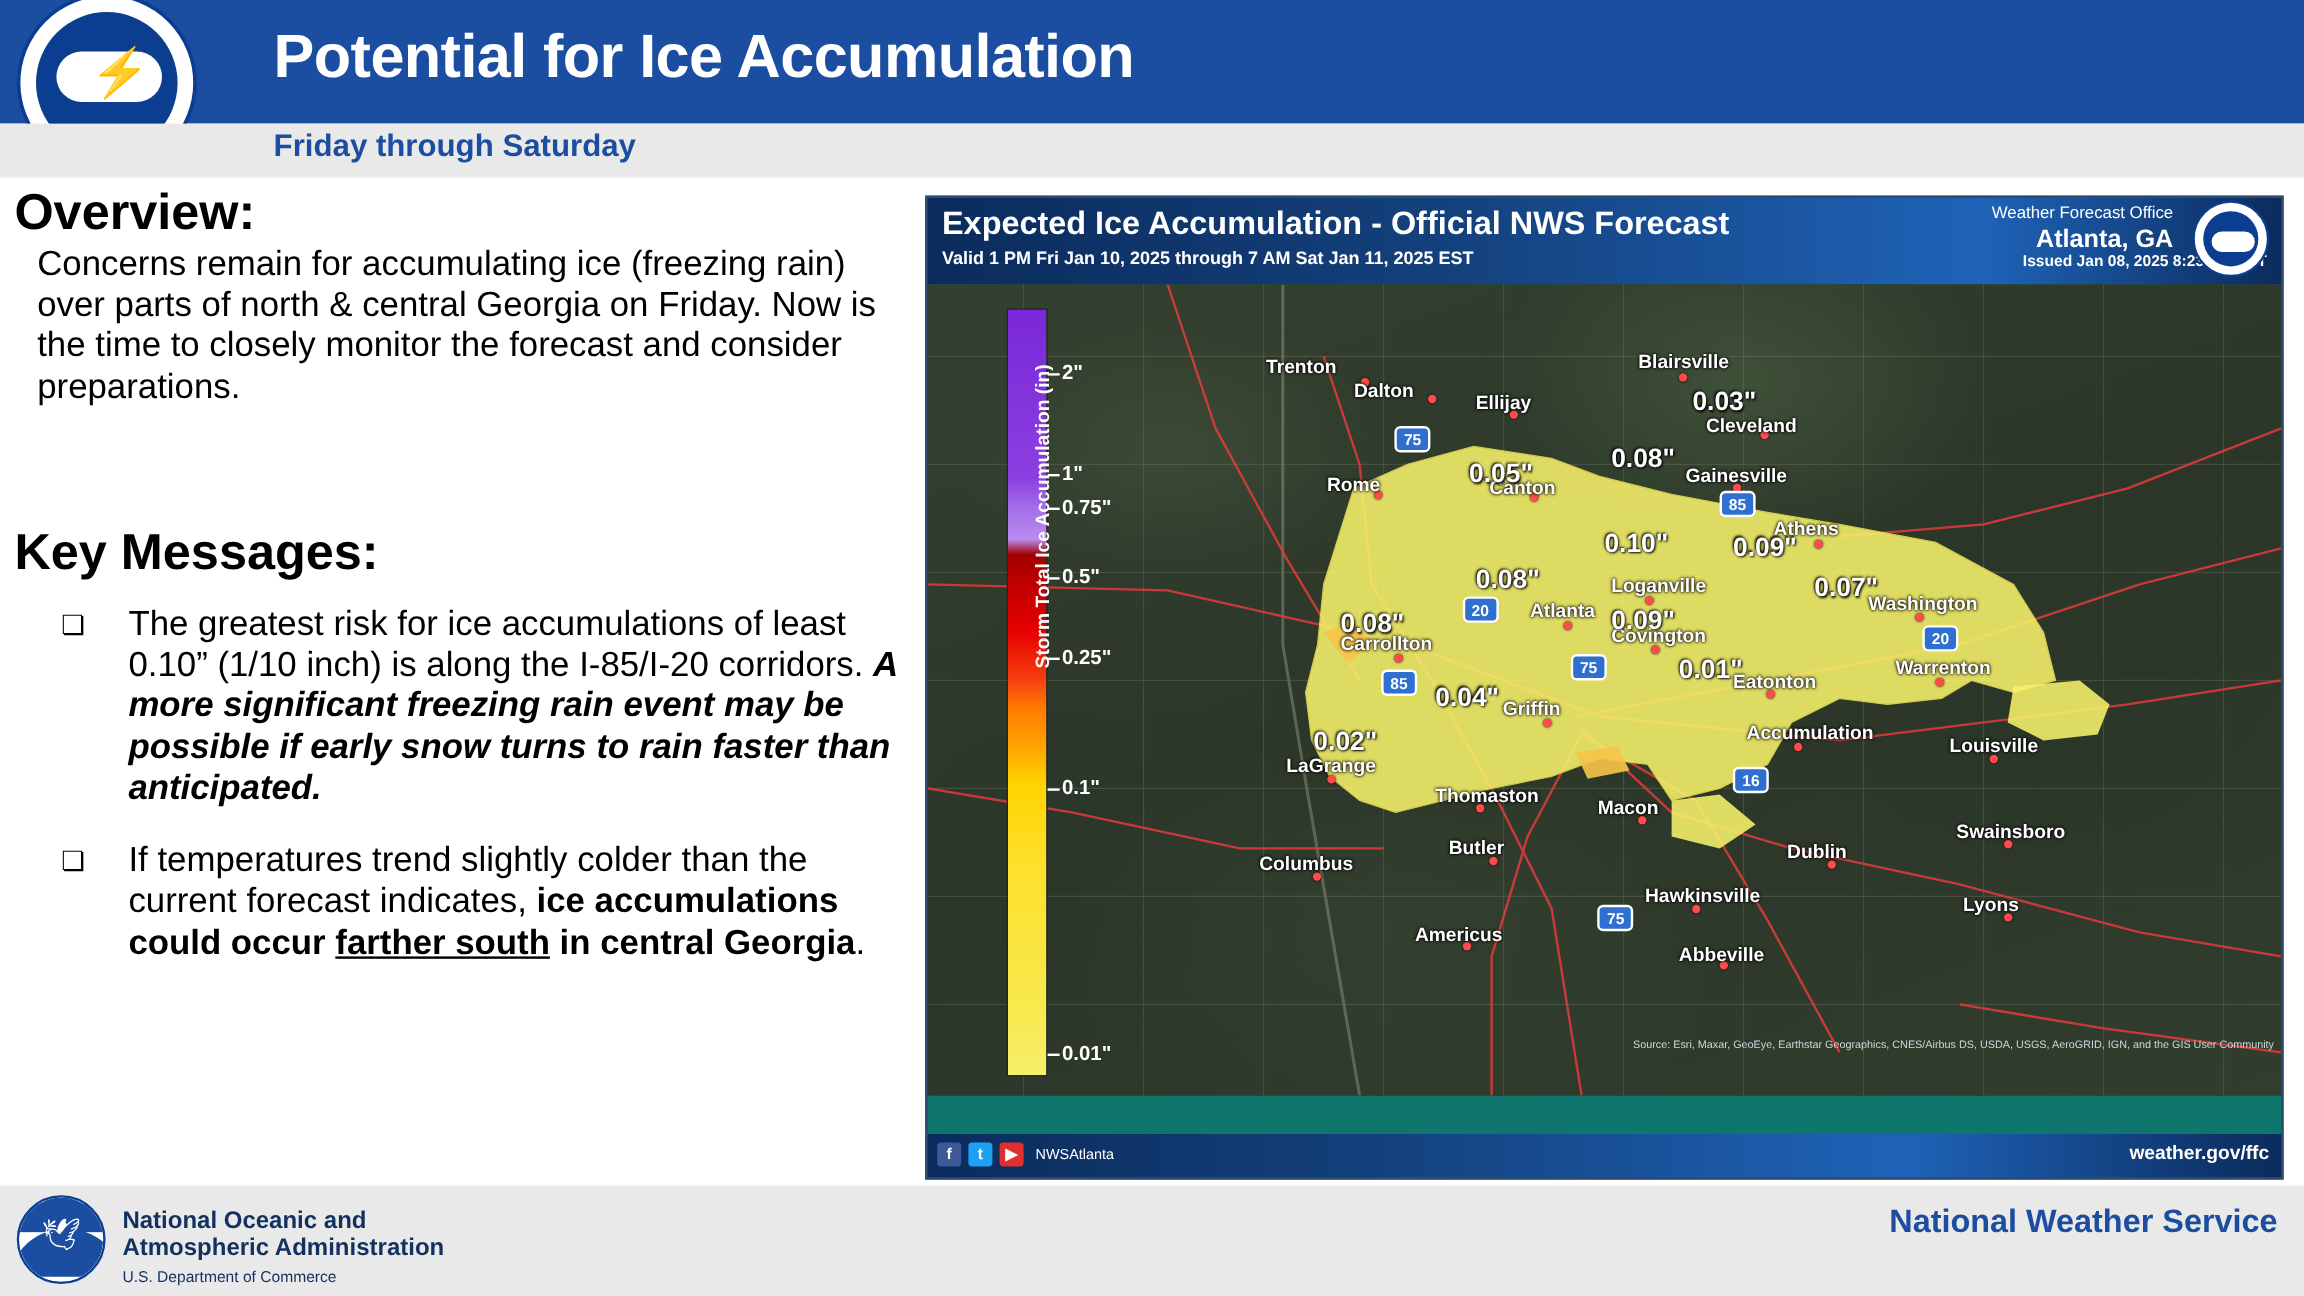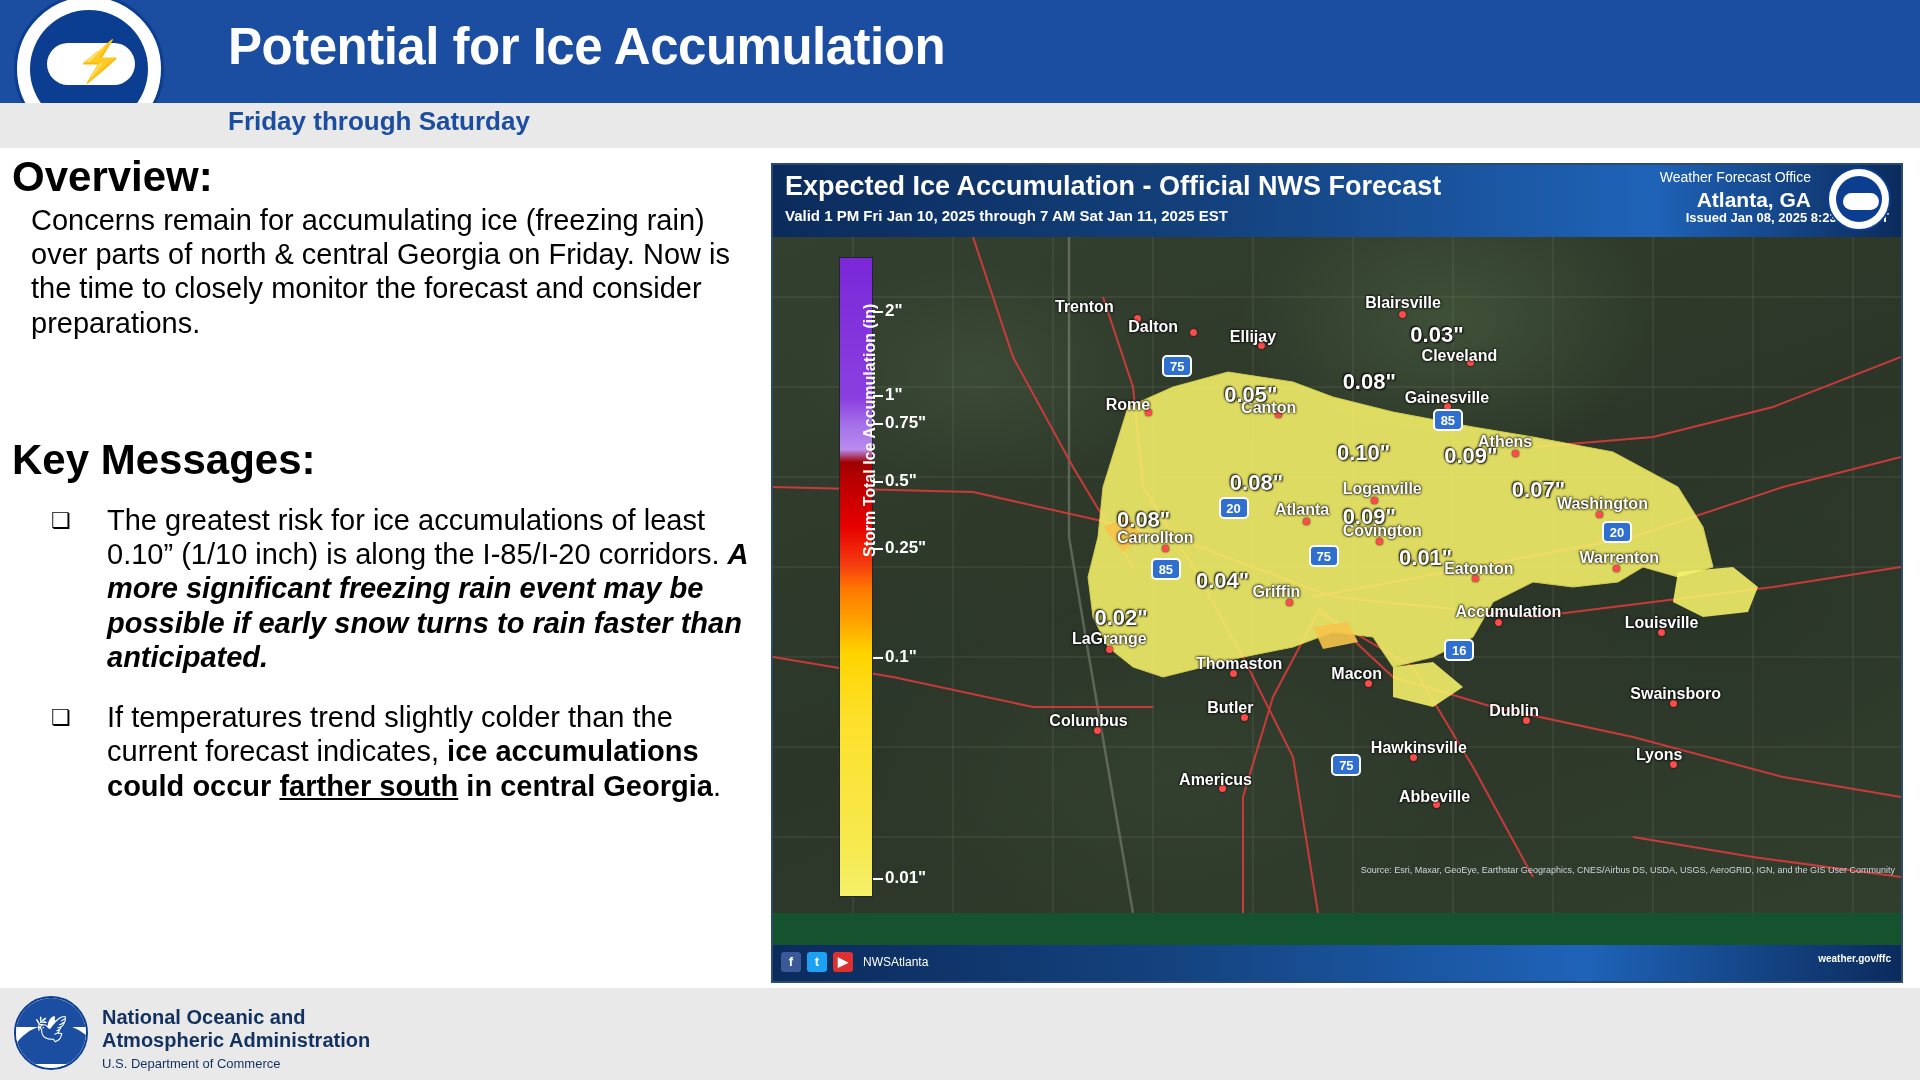--- a/index.html
+++ b/index.html
@@ -78,21 +78,21 @@
     font-size: 22px; color: #000;
   }
   .bullet .text { font-size: 29px; color: #000; line-height: 1.18; }
   .bi { font-style: italic; font-weight: bold; }
   .b { font-weight: bold; }
   .u { text-decoration: underline; }
 
   
   .map-panel {
     position: absolute; left: 771px; top: 163px; width: 1132px; height: 820px;
-    background: #14532d; border: 2px solid #2b4a70;
+    background: #0f766e; border: 2px solid #2b4a70;
   }
   .map-header {
     position: absolute; left: 0; top: 0; width: 100%; height: 72px;
     background: linear-gradient(90deg, #0b2b5c 0%, #14427e 40%, #1f63b8 78%, #0b2b5c 100%);
   }
   .map-title {
     position: absolute; left: 12px; top: 6px;
     font-size: 27px; font-weight: bold; color: #ffffff;
   }
   .map-valid {
@@ -180,21 +180,21 @@
     position: absolute; left: 0; bottom: 0; width: 100%; height: 36px;
     background: linear-gradient(90deg, #0b2b5c 0%, #14427e 35%, #1f63b8 72%, #0b2b5c 100%);
   }
   .social { position: absolute; left: 8px; top: 7px; display: flex; align-items: center; gap: 6px; }
   .sicon { width: 20px; height: 20px; border-radius: 3px; color: #fff; font-size: 13px;
            font-weight: bold; text-align: center; line-height: 20px; }
   .sicon.fb { background: #3b5998; }
   .sicon.tw { background: #1da1f2; }
   .sicon.yt { background: #e02f2f; }
   .social-handle { color: #fff; font-size: 12px; font-weight: normal; margin-left: 4px; }
-  .weather-gov { position: absolute; right: 10px; top: 8px; color: #fff; font-size: 10px; font-weight: bold; }
+  .weather-gov { position: absolute; right: 10px; top: 8px; color: #fff; font-size: 16px; font-weight: bold; }
   .source-note { position: absolute; right: 6px; bottom: 38px; color: #cfd6dd; font-size: 9px; }
 
   
   .footer {
     position: absolute; left: 0; top: 988px; width: 1920px; height: 92px; background: #e9e9e9;
   }
   .noaa-logo {
     position: absolute; left: 14px; top: 8px; width: 74px; height: 74px; border-radius: 50%;
     background: #ffffff; border: 2px solid #0b3d91; overflow: hidden;
   }
@@ -432,15 +432,16 @@
         <div class="sea"></div>
         <div class="wave"></div>
         <div class="bird">🕊</div>
     </div>
     <div class="noaa-text">
       <div class="l1">National Oceanic and</div>
       <div class="l1">Atmospheric Administration</div>
       <div class="l2">U.S. Department of Commerce</div>
     </div>
     <div class="nws-footer">
+      <div>National Weather Service</div>
     </div>
   </div>
 </div>
 
 </body></html>

